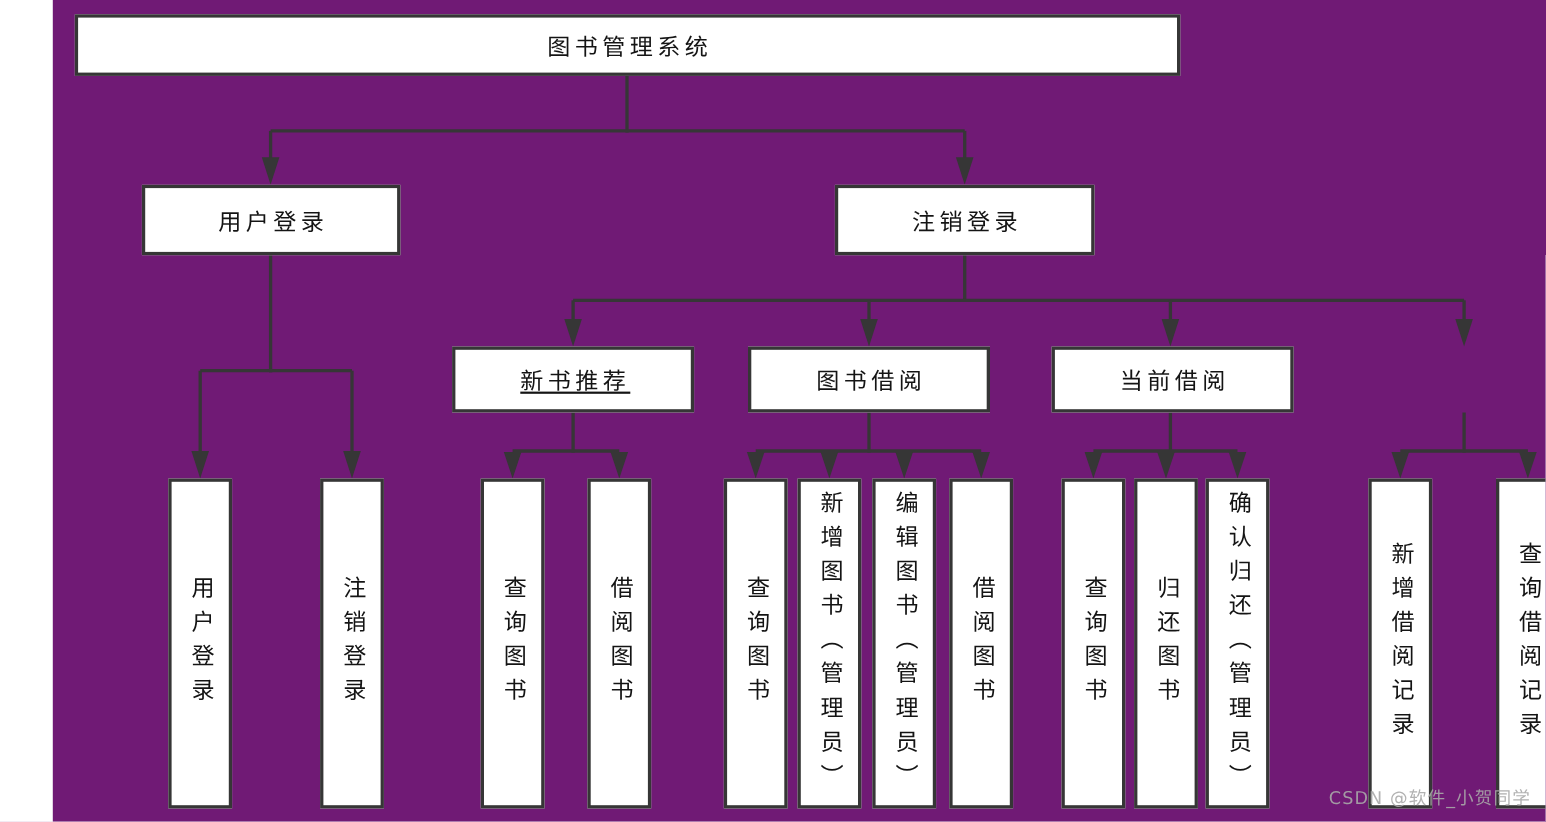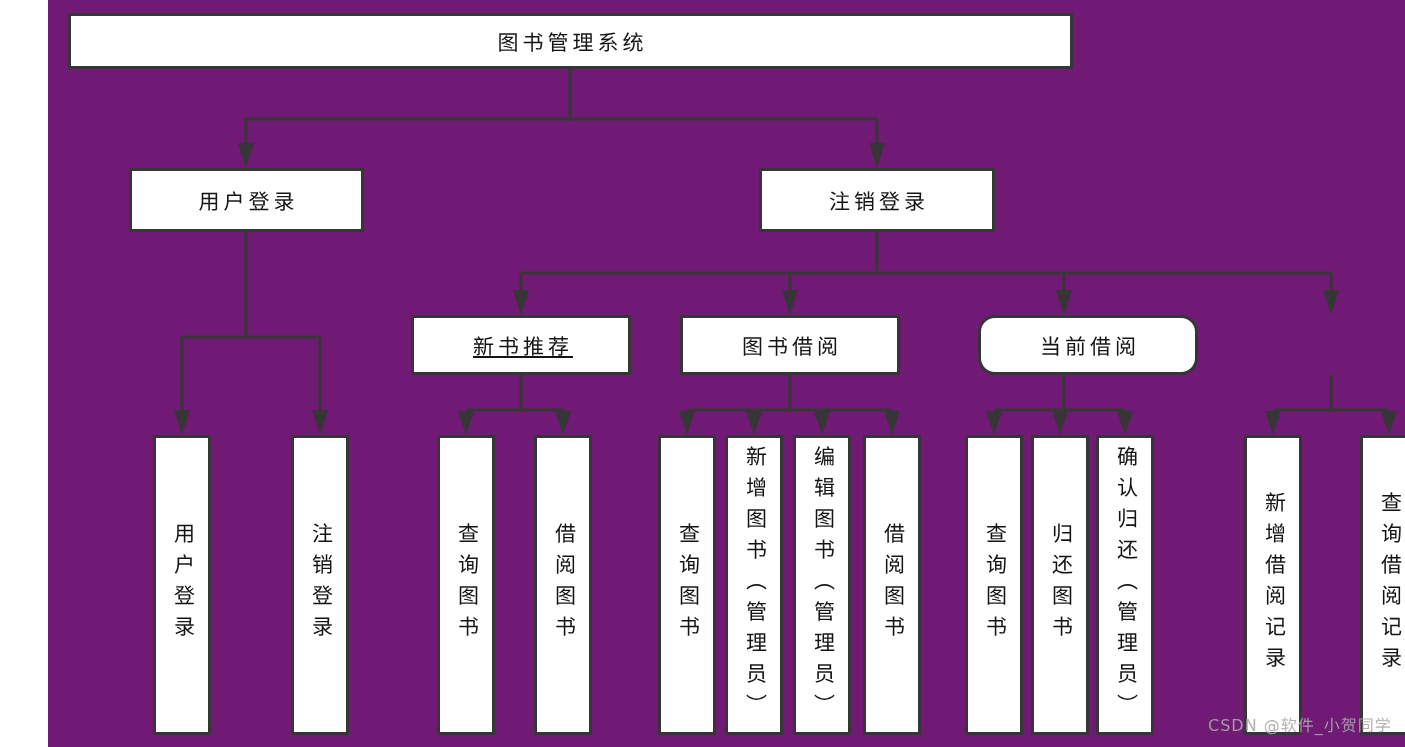--- a/index.html
+++ b/index.html
@@ -46,21 +46,21 @@
     letter-spacing: 1px;
     color: rgba(168,168,168,0.9);
     white-space: nowrap;
     z-index: 3;
   }
   .root-box   { left: 20px;  top: 13px;  width: 1005px; height: 56px; }
   .l2-a       { left: 81px;  top: 168px; width: 235px;  height: 64px; }
   .l2-b       { left: 711px; top: 168px; width: 236px;  height: 64px; }
   .l3         { top: 315px;  width: 220px; height: 60px; }
   .l3-1 { left: 363px; text-decoration: underline; }  .l3-2 { left: 632px; }
-  .l3-3 { left: 930px; border-radius: 17px; }  .l3-4 { left: 1173px; }
+  .l3-3 { left: 908px; }  .l3-4 { left: 1173px; }
   .leaf       { top: 435px;  width: 58px; height: 300px; }
   .lf-1 { left: 105px; }  .lf-2 { left: 243px; }
   .lf-3 { left: 389px; }  .lf-4 { left: 486px; }
   .lf-5 { left: 610px; }  .lf-6 { left: 677px; }
   .lf-7 { left: 745px; }  .lf-8 { left: 815px; }
   .lf-9 { left: 917px; }  .lf-10 { left: 983px; }
   .lf-11 { left: 1048px; } .lf-12 { left: 1196px; }
   .lf-13 { left: 1312px; }
   line { stroke: #363636; stroke-width: 3; }
   polygon { fill: #363636; }

